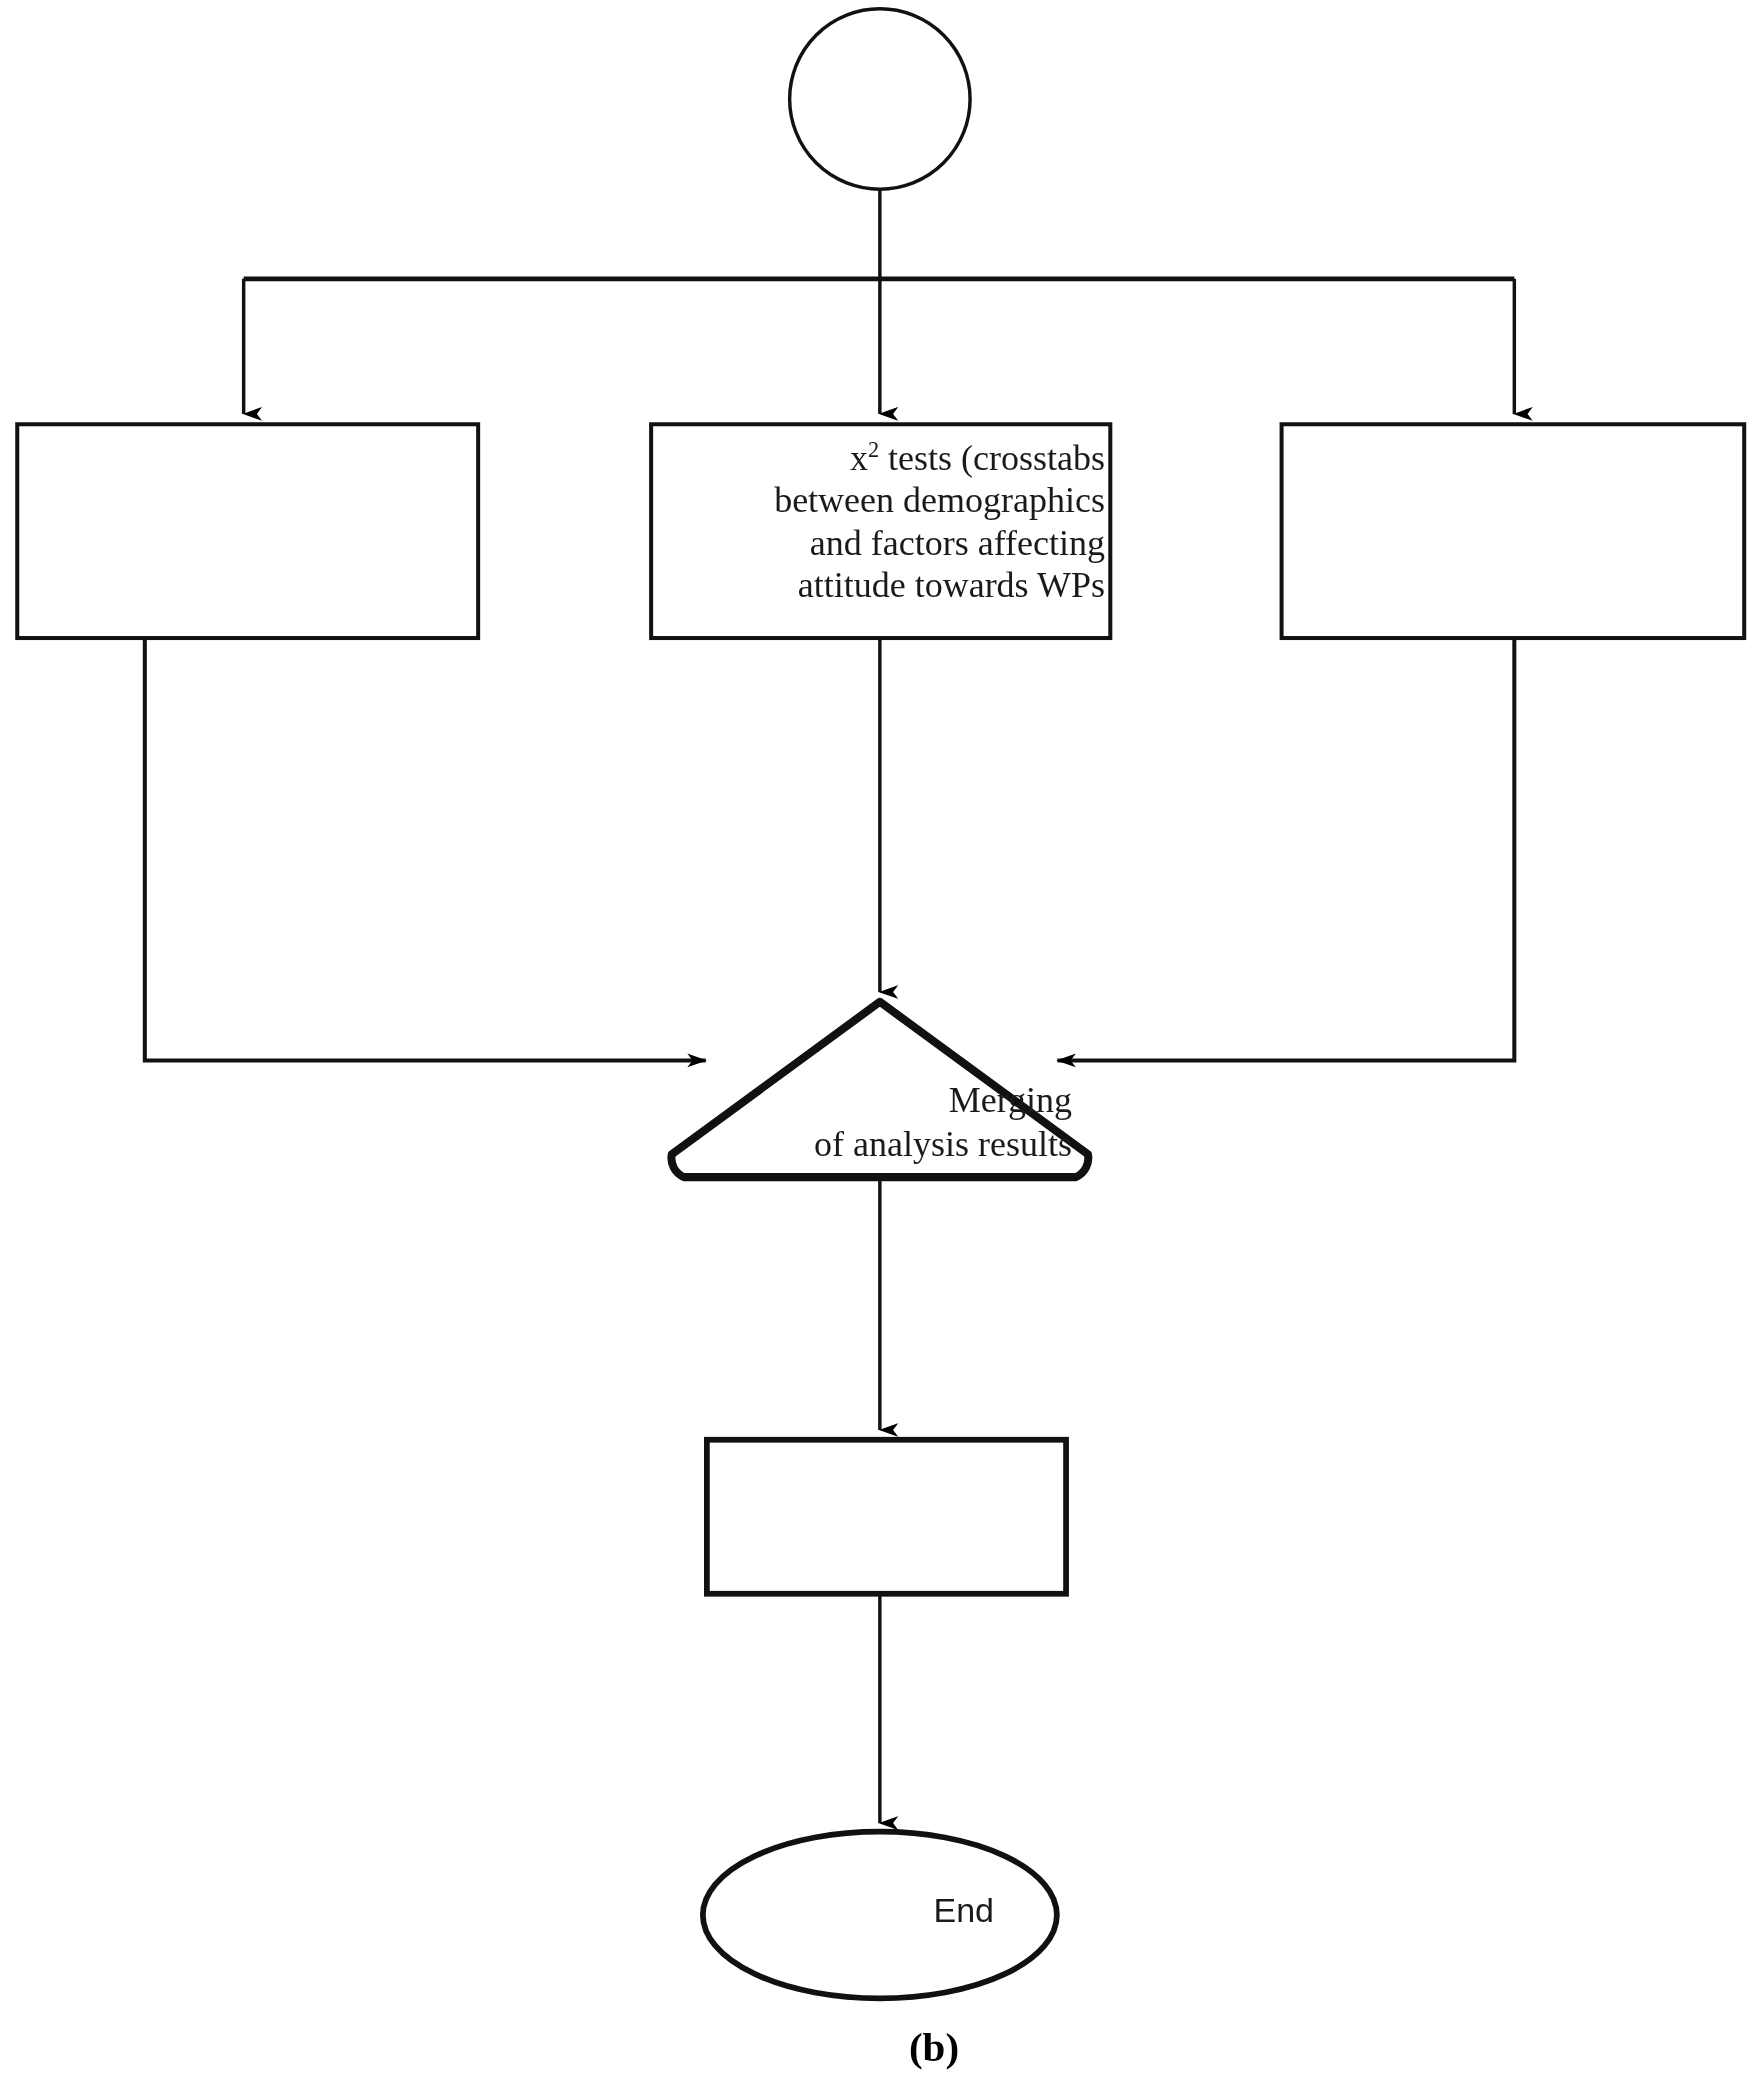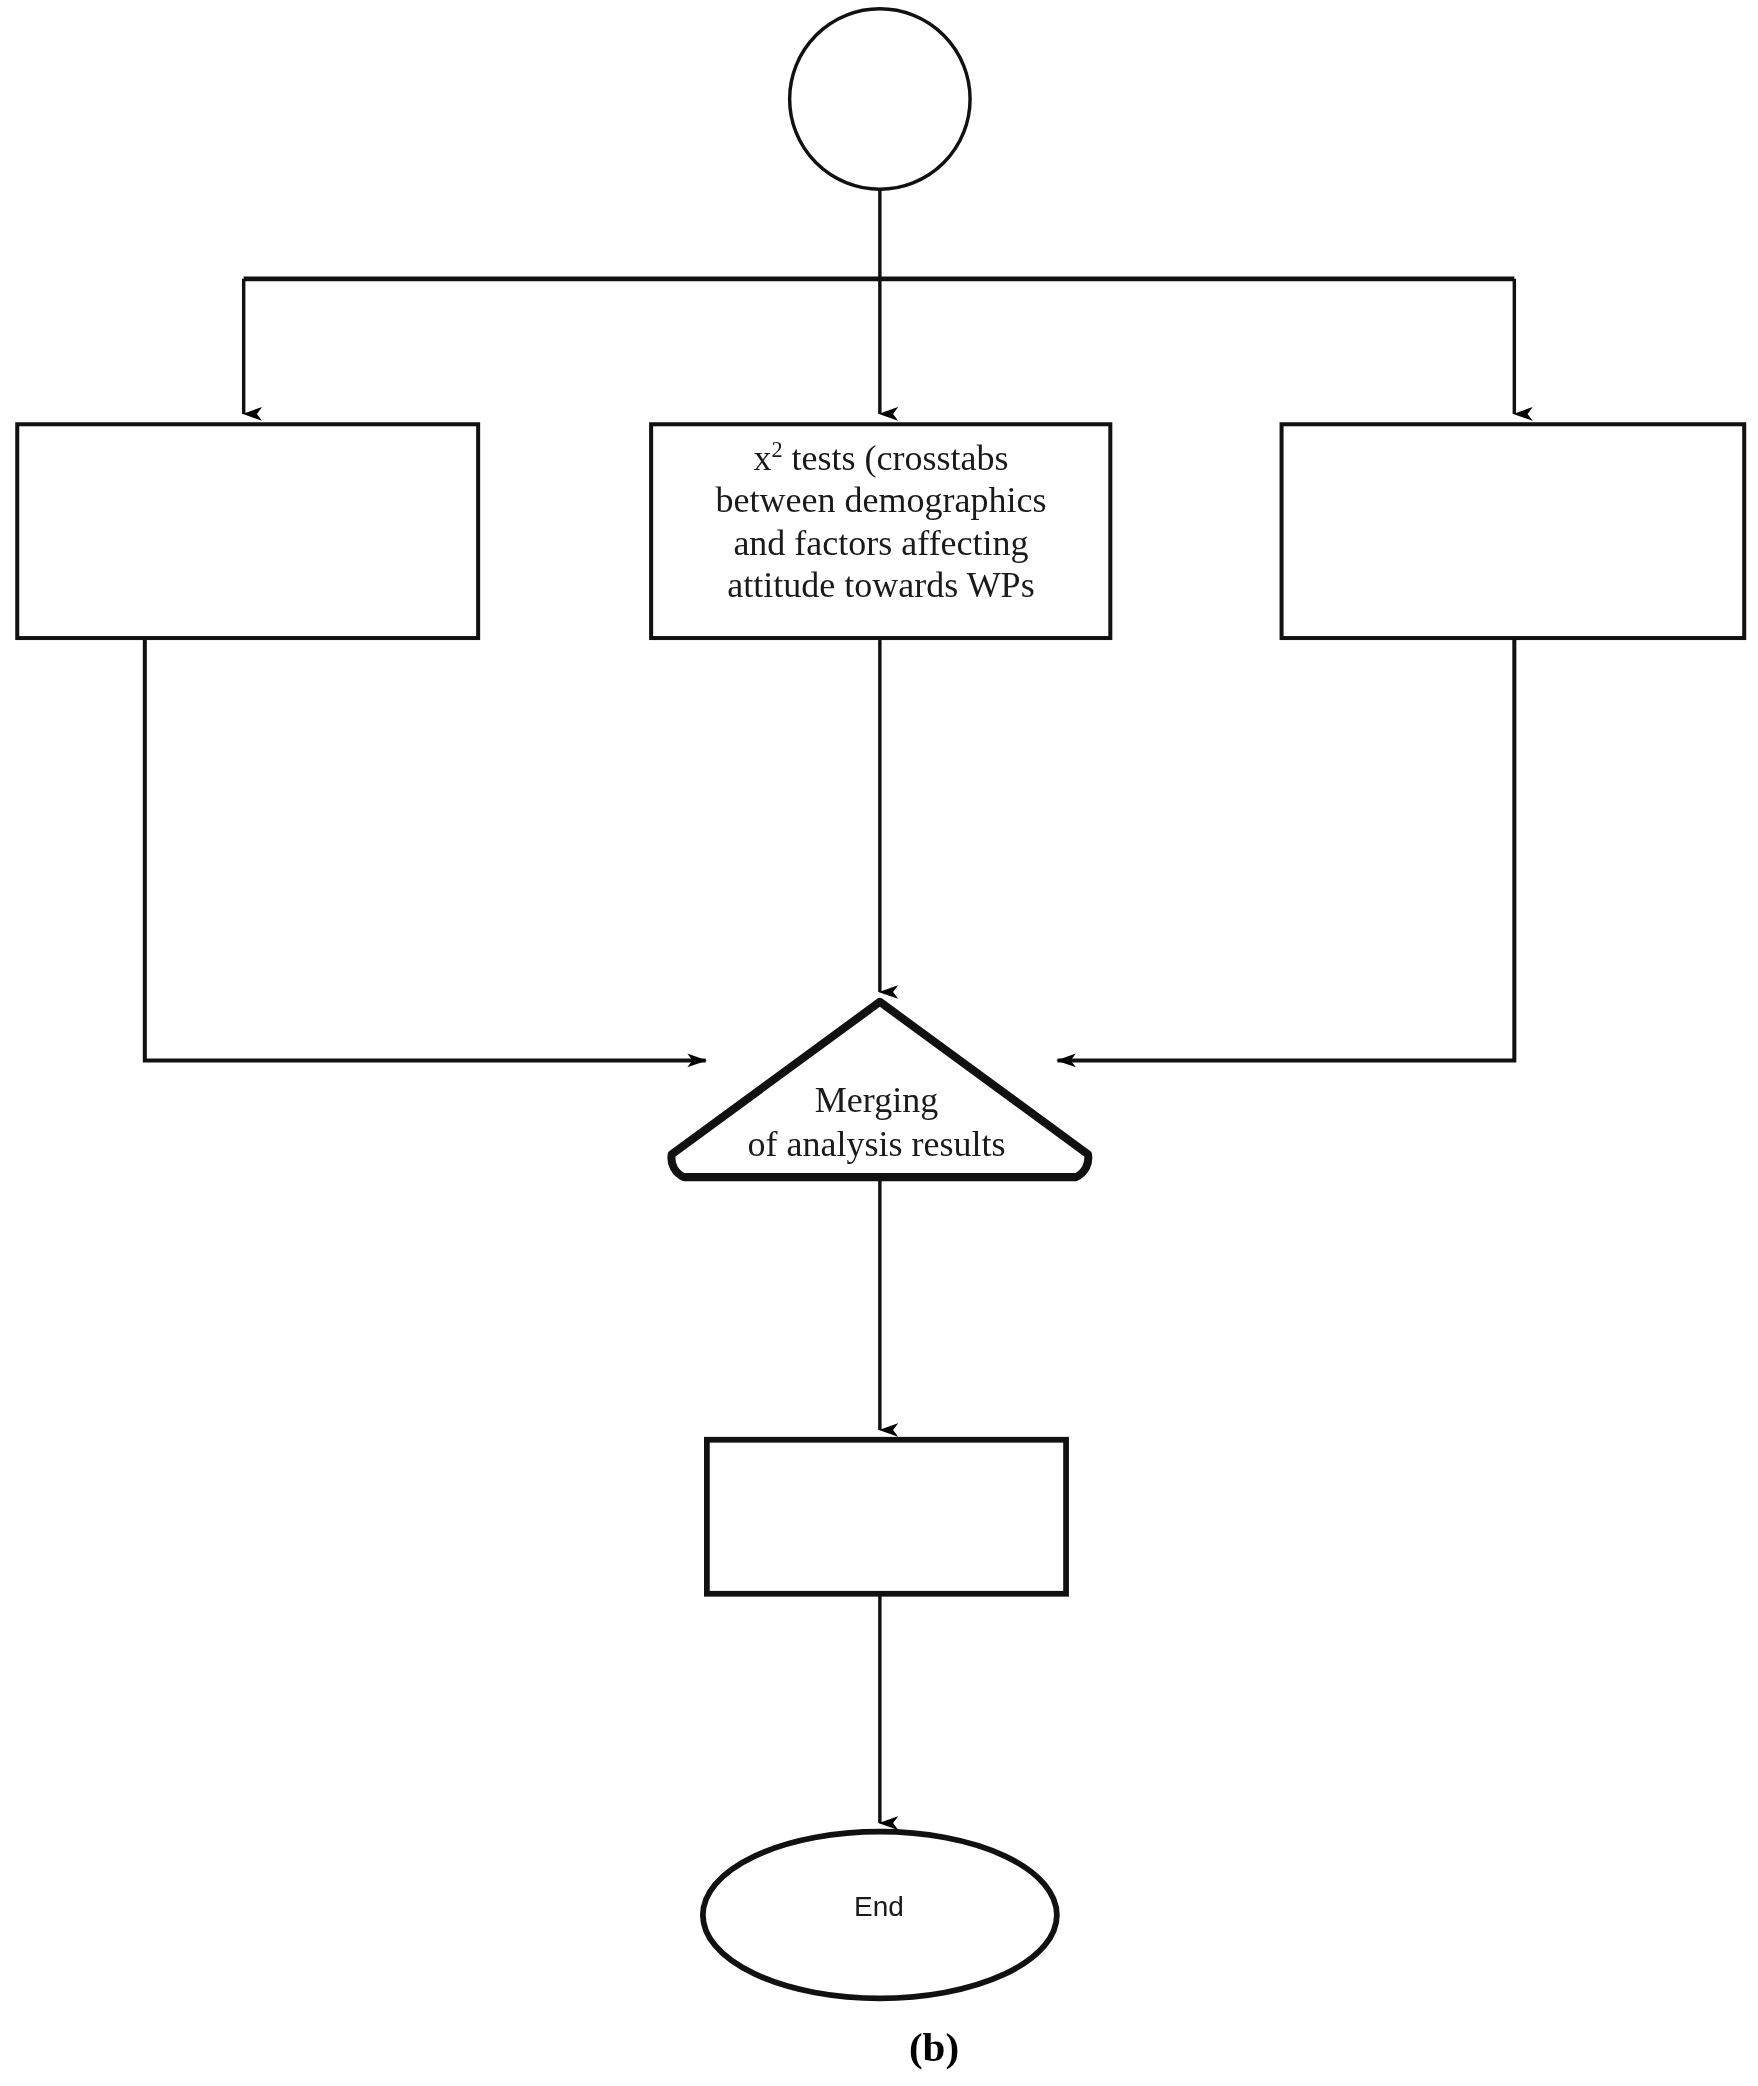--- a/index.html
+++ b/index.html
@@ -23,21 +23,21 @@
     position: absolute;
     left: 0;
     top: 0;
     width: 1758px;
     height: 2087px;
     display: block;
   }
   
   .node-text {
     position: absolute;
-    text-align: center;
+    text-align: right;
     line-height: 1.18;
     color: #1a1a1a;
     font-family: "Liberation Serif", "DejaVu Serif", serif;
     font-size: 36px;
     white-space: pre-line;
     pointer-events: none;
   }
   .node-text .sup {
     font-size: 0.62em;
     vertical-align: super;
@@ -55,21 +55,21 @@
   #triangle-text {
     left: 681px; top: 1079px; width: 391px;
     line-height: 1.22;
   }
   #box-discussion-text {
     left: 713px; top: 1458px; width: 348px;
   }
   #ellipse-end-text {
     left: 764px; top: 1890px; width: 230px;
     font-family: "Liberation Sans", "DejaVu Sans", sans-serif;
-    font-size: 28px;
+    font-size: 34px;
   }
   #figure-caption {
     position: absolute;
     left: 842px;
     top: 2023px;
     width: 184px;
     text-align: center;
     font-size: 41px;
     font-weight: bold;
     font-family: "Liberation Serif", "DejaVu Serif", serif;

